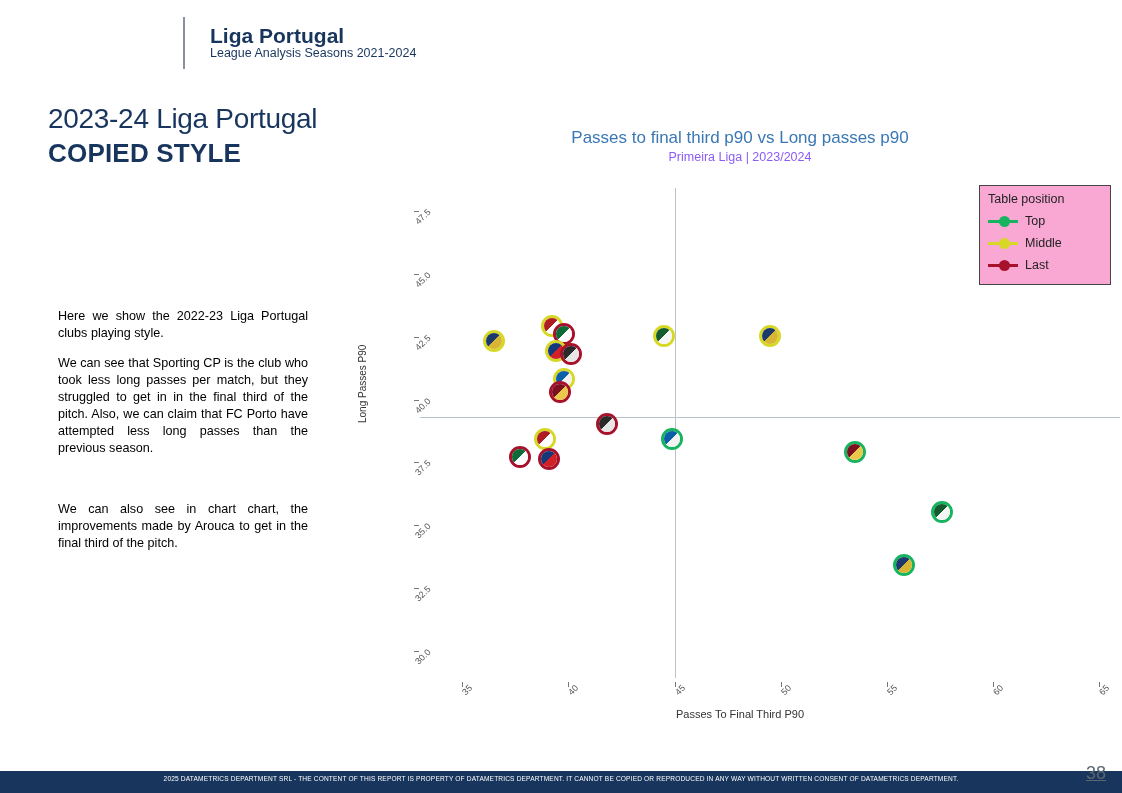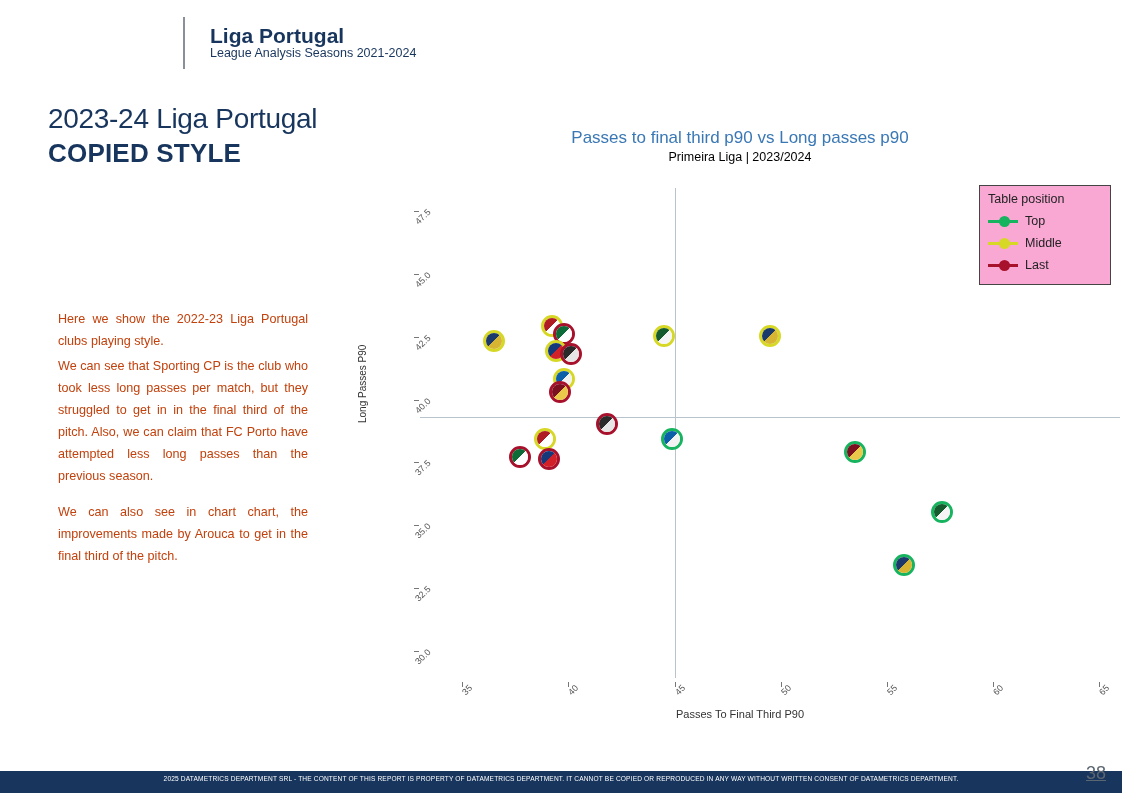--- a/index.html
+++ b/index.html
@@ -19,32 +19,32 @@
     font-size:12.5px;letter-spacing:1.6px;color:#17355d;font-weight:bold;}
   #logo-sub{position:absolute;left:0;top:53px;width:130px;text-align:center;
     font-size:6px;letter-spacing:2.2px;color:#17355d;}
   #header-divider{position:absolute;left:183px;top:17px;width:2px;height:52px;background:#8a9099;}
   #header-title{position:absolute;left:210px;top:24px;font-size:21px;font-weight:bold;color:#17355d;}
   #header-sub{position:absolute;left:210px;top:46px;font-size:12.5px;color:#17355d;}
 
   
   #slide-title{position:absolute;left:48px;top:103px;font-size:28px;color:#17355d;font-weight:normal;letter-spacing:-0.3px;}
   #slide-subtitle{position:absolute;left:48px;top:138px;font-size:26px;color:#17355d;font-weight:bold;letter-spacing:0.2px;}
-  .body-par{position:absolute;left:58px;width:250px;font-size:12.6px;line-height:22px;
-    color:#c2410c;text-align:justify;}
+  .body-par{position:absolute;left:58px;width:250px;font-size:12.6px;line-height:17px;
+    color:#000000;text-align:justify;}
   #par1{top:308px;}
   #par2{top:355px;}
   #par3{top:501px;}
 
   
   #chart{position:absolute;left:360px;top:95px;width:760px;height:620px;margin-top:28px;}
   #chart-title{position:absolute;left:0;top:5px;width:760px;text-align:center;
     font-size:17px;color:#3a78b5;}
   #chart-subtitle{position:absolute;left:0;top:27px;width:760px;text-align:center;
-    font-size:12.5px;color:#000000;}
+    font-size:12.5px;color:#8b5cf6;}
   #plot{position:absolute;left:60px;top:65px;width:700px;height:490px;}
   .axis-line{position:absolute;background:#b9c3cc;}
   .tick{position:absolute;width:1px;height:5px;background:#777;}
   .xtick-label{position:absolute;font-size:9px;color:#555;
     transform:rotate(-45deg);transform-origin:left top;white-space:nowrap;}
   .ytick-label{position:absolute;font-size:9px;color:#555;
     transform:rotate(-45deg);transform-origin:right top;white-space:nowrap;text-align:right;}
   #xlabel{position:absolute;left:0;top:585px;width:760px;text-align:center;font-size:11px;color:#333;}
   #ylabel{position:absolute;left:-3px;top:300px;font-size:10px;color:#333;
     transform:rotate(-90deg);transform-origin:left top;white-space:nowrap;}

